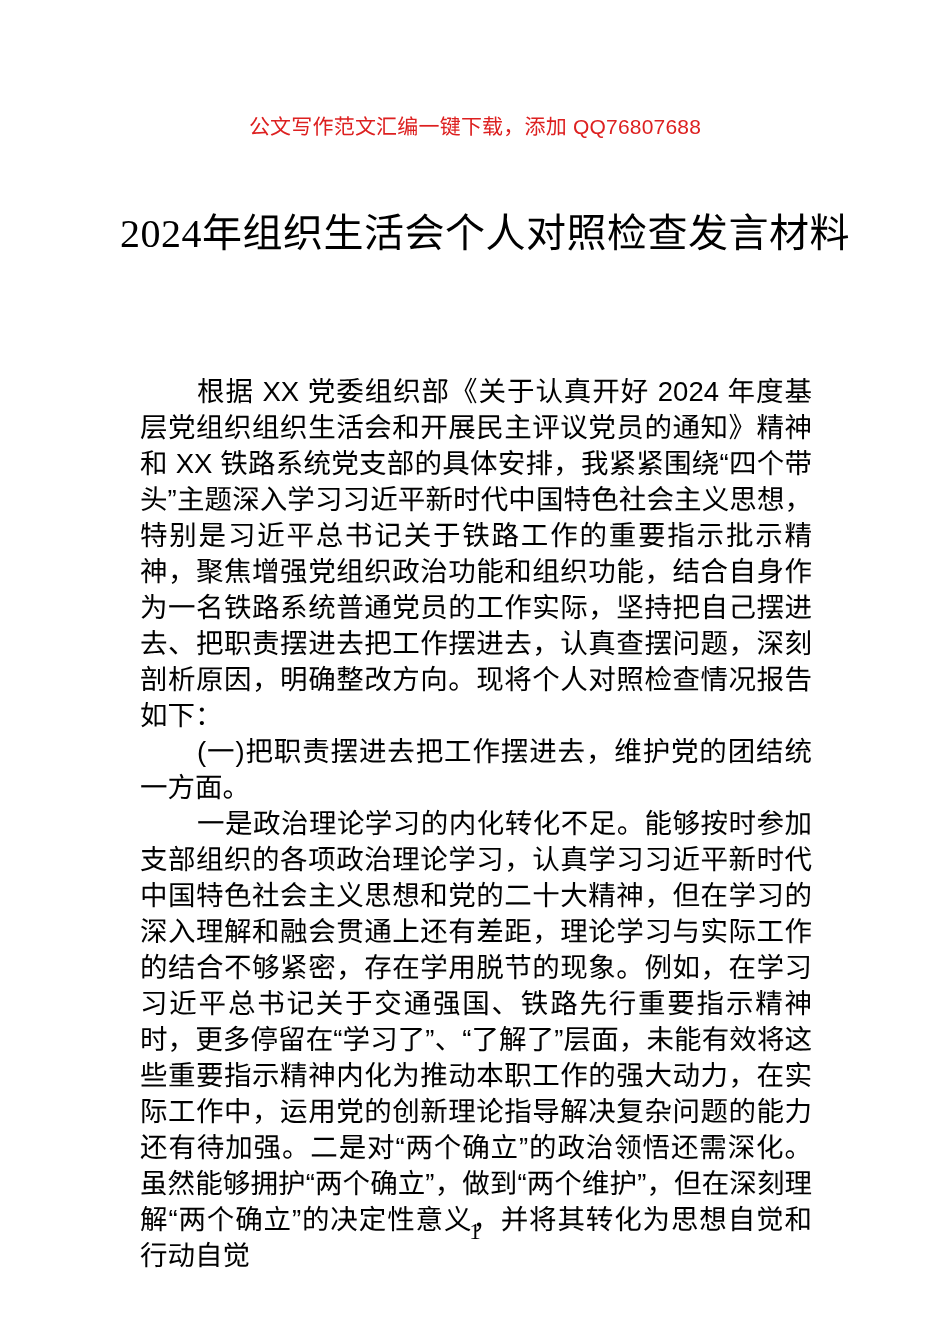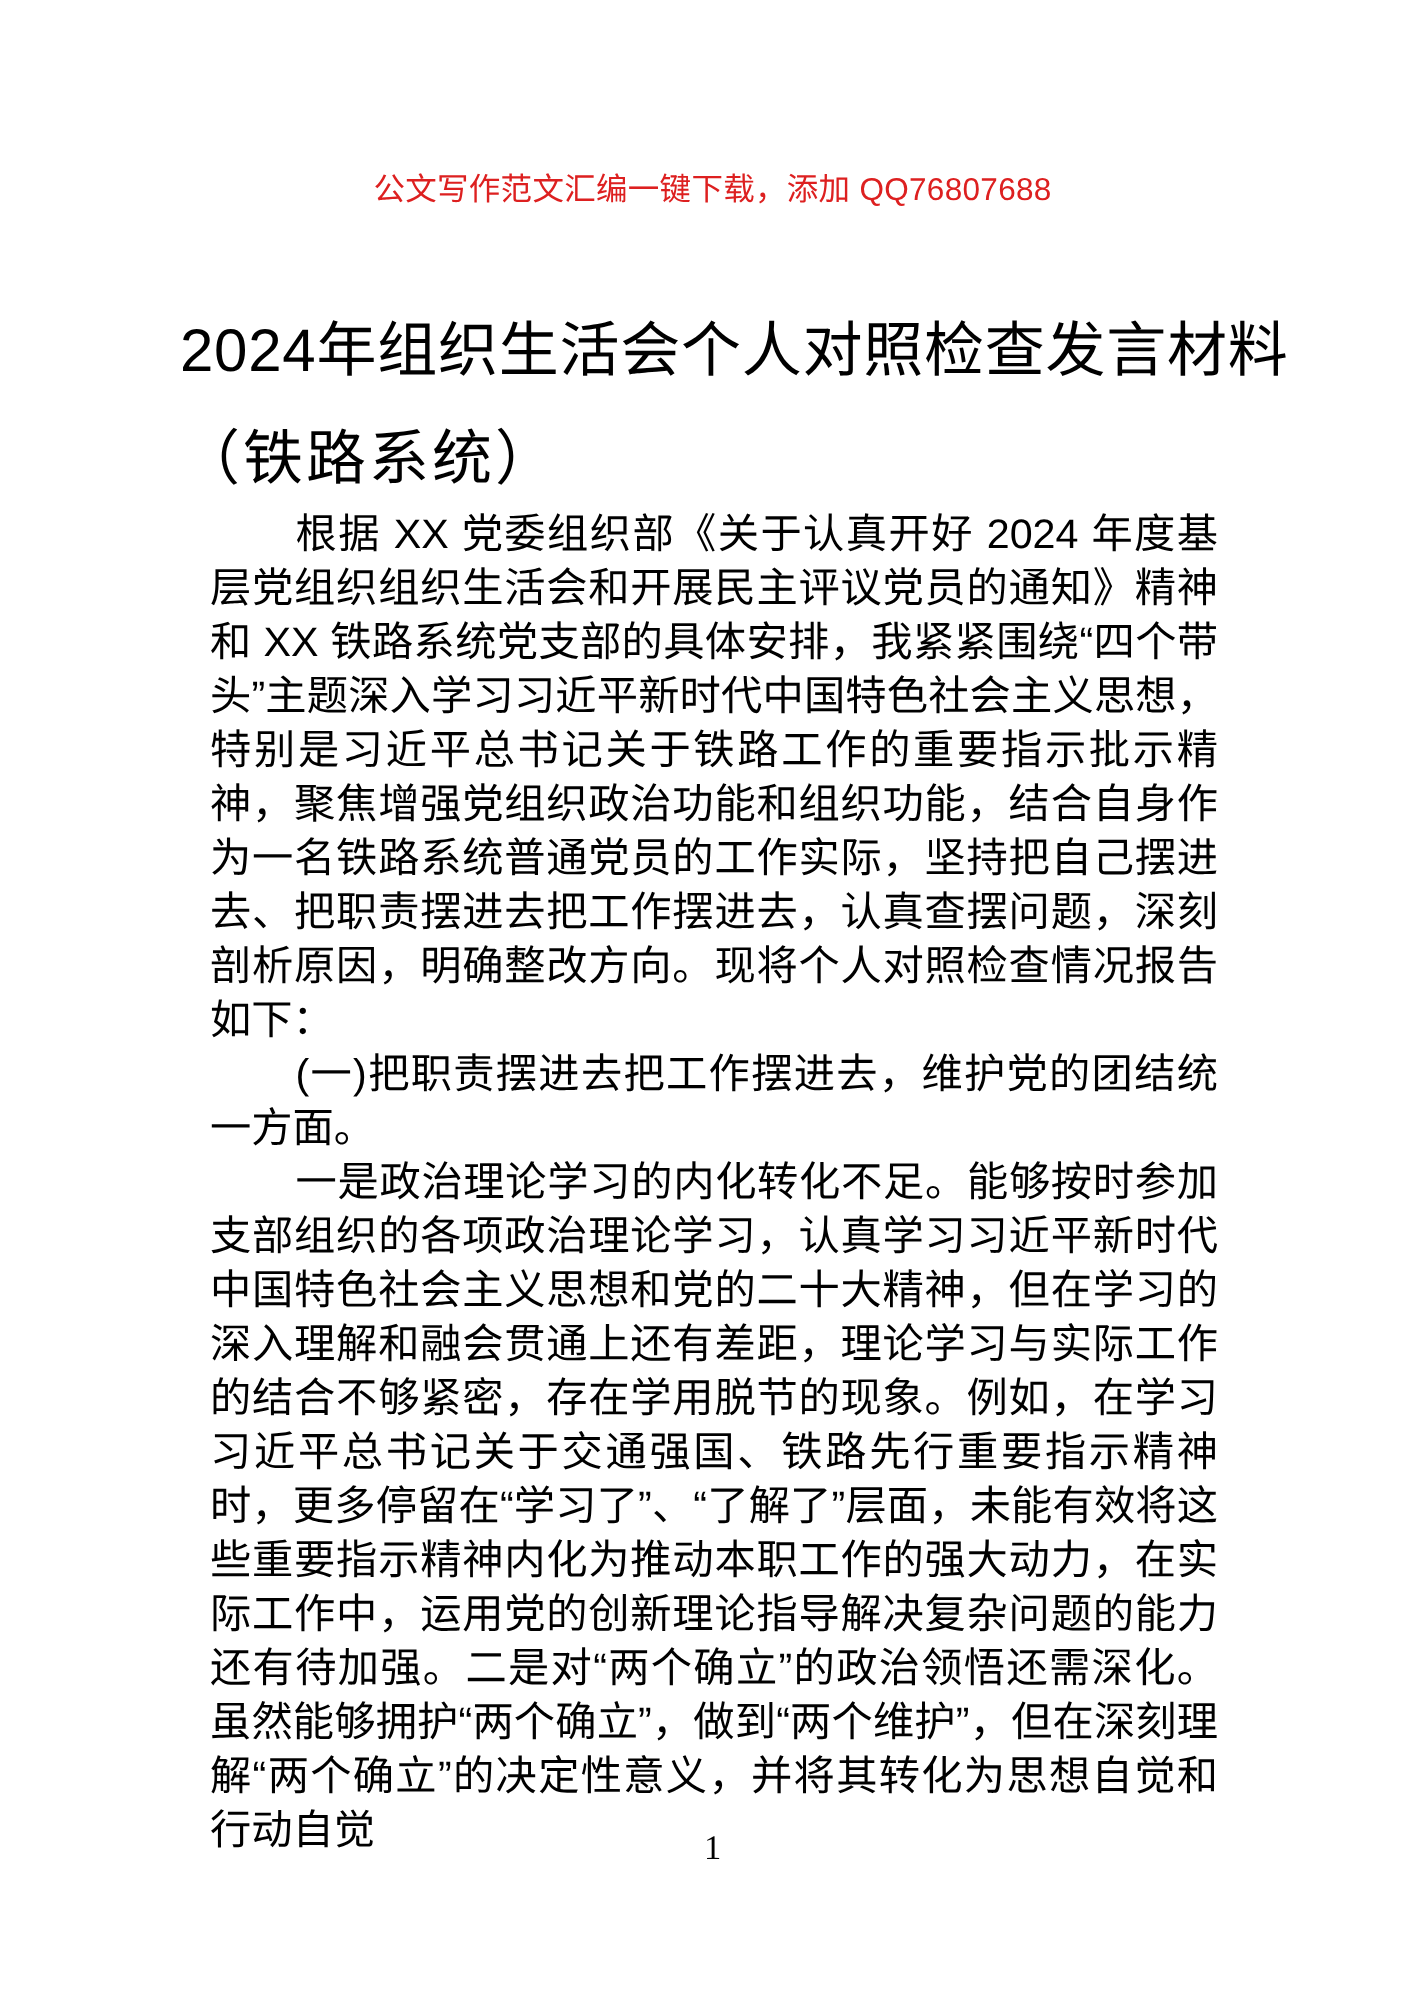--- a/index.html
+++ b/index.html
@@ -39,38 +39,39 @@
     letter-spacing: 0.2px;
     white-space: nowrap;
   }
 
   
   .doc-title {
     position: absolute;
     left: 120px;
     top: 168px;
     width: 710px;
-    text-align: left;
+    text-align: right;
+    font-family: Liberation Serif, serif;
   }
   .doc-title .title-line {
     font-size: 40px;
     line-height: 72px;
     letter-spacing: 0.5px;
     font-weight: 400;
     white-space: nowrap;
   }
   .doc-title .title-line-2 {
     letter-spacing: 2px;
   }
 
   
   .body-text {
     position: absolute;
     left: 140px;
-    top: 308px;
+    top: 344px;
     width: 672px;
   }
   .para {
     font-size: 27.5px;
     line-height: 36px;
     text-align: justify;
     text-align-last: left;
     text-justify: inter-ideograph;
     letter-spacing: 0;
     margin: 0;
@@ -94,21 +95,20 @@
 </style>
 </head>
 <body>
 
 <div class="page">
 
   <div class="promo-header" style="color: rgb(221, 32, 32);">公文写作范文汇编一键下载，添加 QQ76807688</div>
 
   <div class="doc-title">
     <div class="title-line title-line-1">2024年组织生活会个人对照检查发言材料</div>
-    <div class="title-line title-line-2">（铁路系统）</div>
   </div>
 
   <div class="body-text">
     <p class="para indent">根据 XX 党委组织部《关于认真开好 2024 年度基层党组织组织生活会和开展民主评议党员的通知》精神和 XX 铁路系统党支部的具体安排，我紧紧围绕“四个带头”主题深入学习习近平新时代中国特色社会主义思想，特别是习近平总书记关于铁路工作的重要指示批示精神，聚焦增强党组织政治功能和组织功能，结合自身作为一名铁路系统普通党员的工作实际，坚持把自己摆进去、把职责摆进去把工作摆进去，认真查摆问题，深刻剖析原因，明确整改方向。现将个人对照检查情况报告如下：</p>
     <p class="para indent">(一)把职责摆进去把工作摆进去，维护党的团结统一方面。</p>
     <p class="para indent">一是政治理论学习的内化转化不足。能够按时参加支部组织的各项政治理论学习，认真学习习近平新时代中国特色社会主义思想和党的二十大精神，但在学习的深入理解和融会贯通上还有差距，理论学习与实际工作的结合不够紧密，存在学用脱节的现象。例如，在学习习近平总书记关于交通强国、铁路先行重要指示精神时，更多停留在“学习了”、“了解了”层面，未能有效将这些重要指示精神内化为推动本职工作的强大动力，在实际工作中，运用党的创新理论指导解决复杂问题的能力还有待加强。二是对“两个确立”的政治领悟还需深化。虽然能够拥护“两个确立”，做到“两个维护”，但在深刻理解“两个确立”的决定性意义，并将其转化为思想自觉和行动自觉</p>
   </div>
 
   <div class="page-number">1</div>
 

